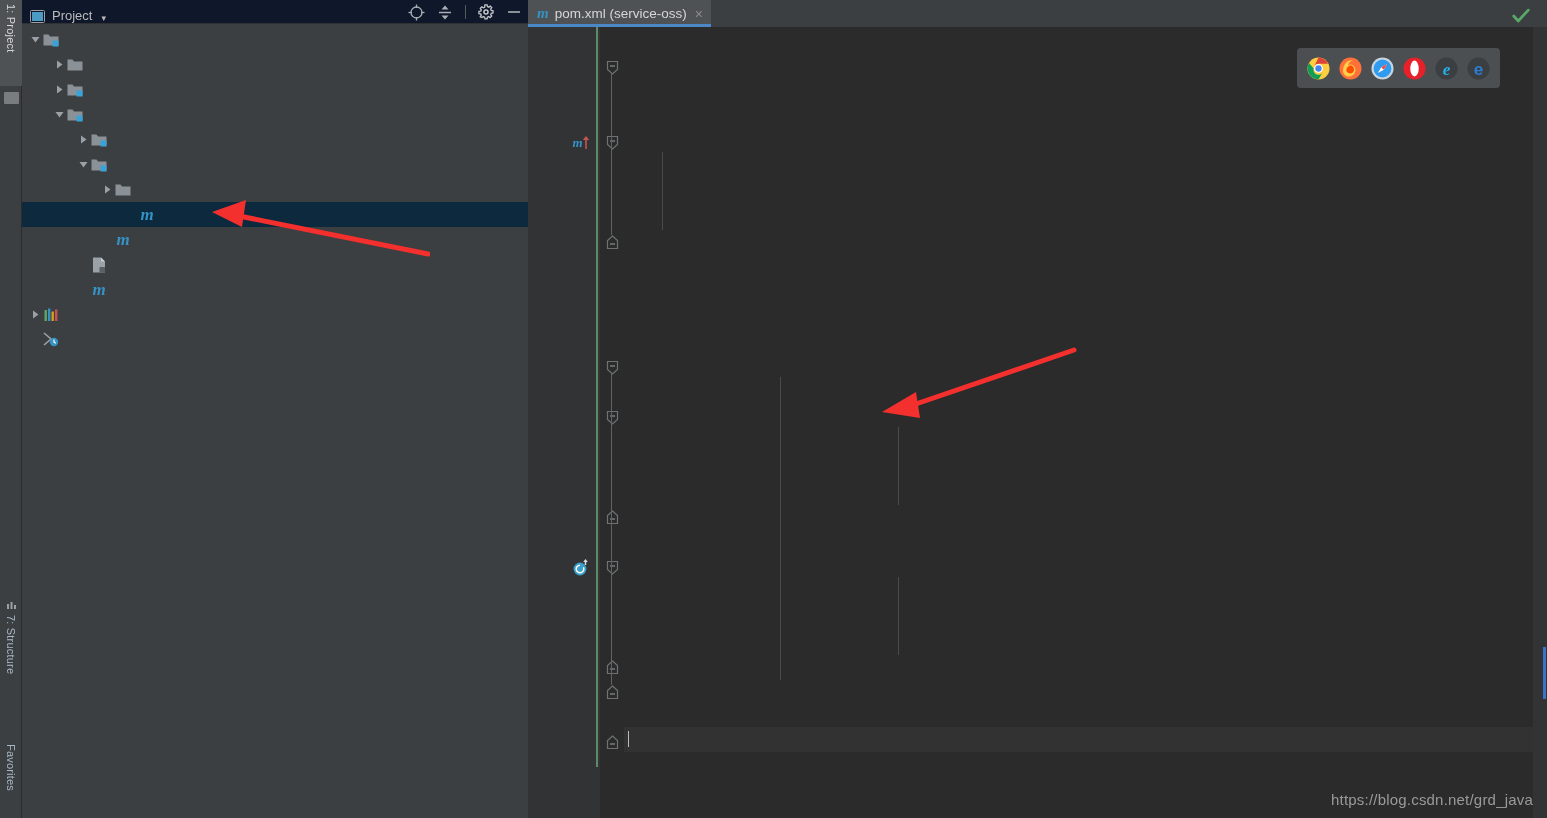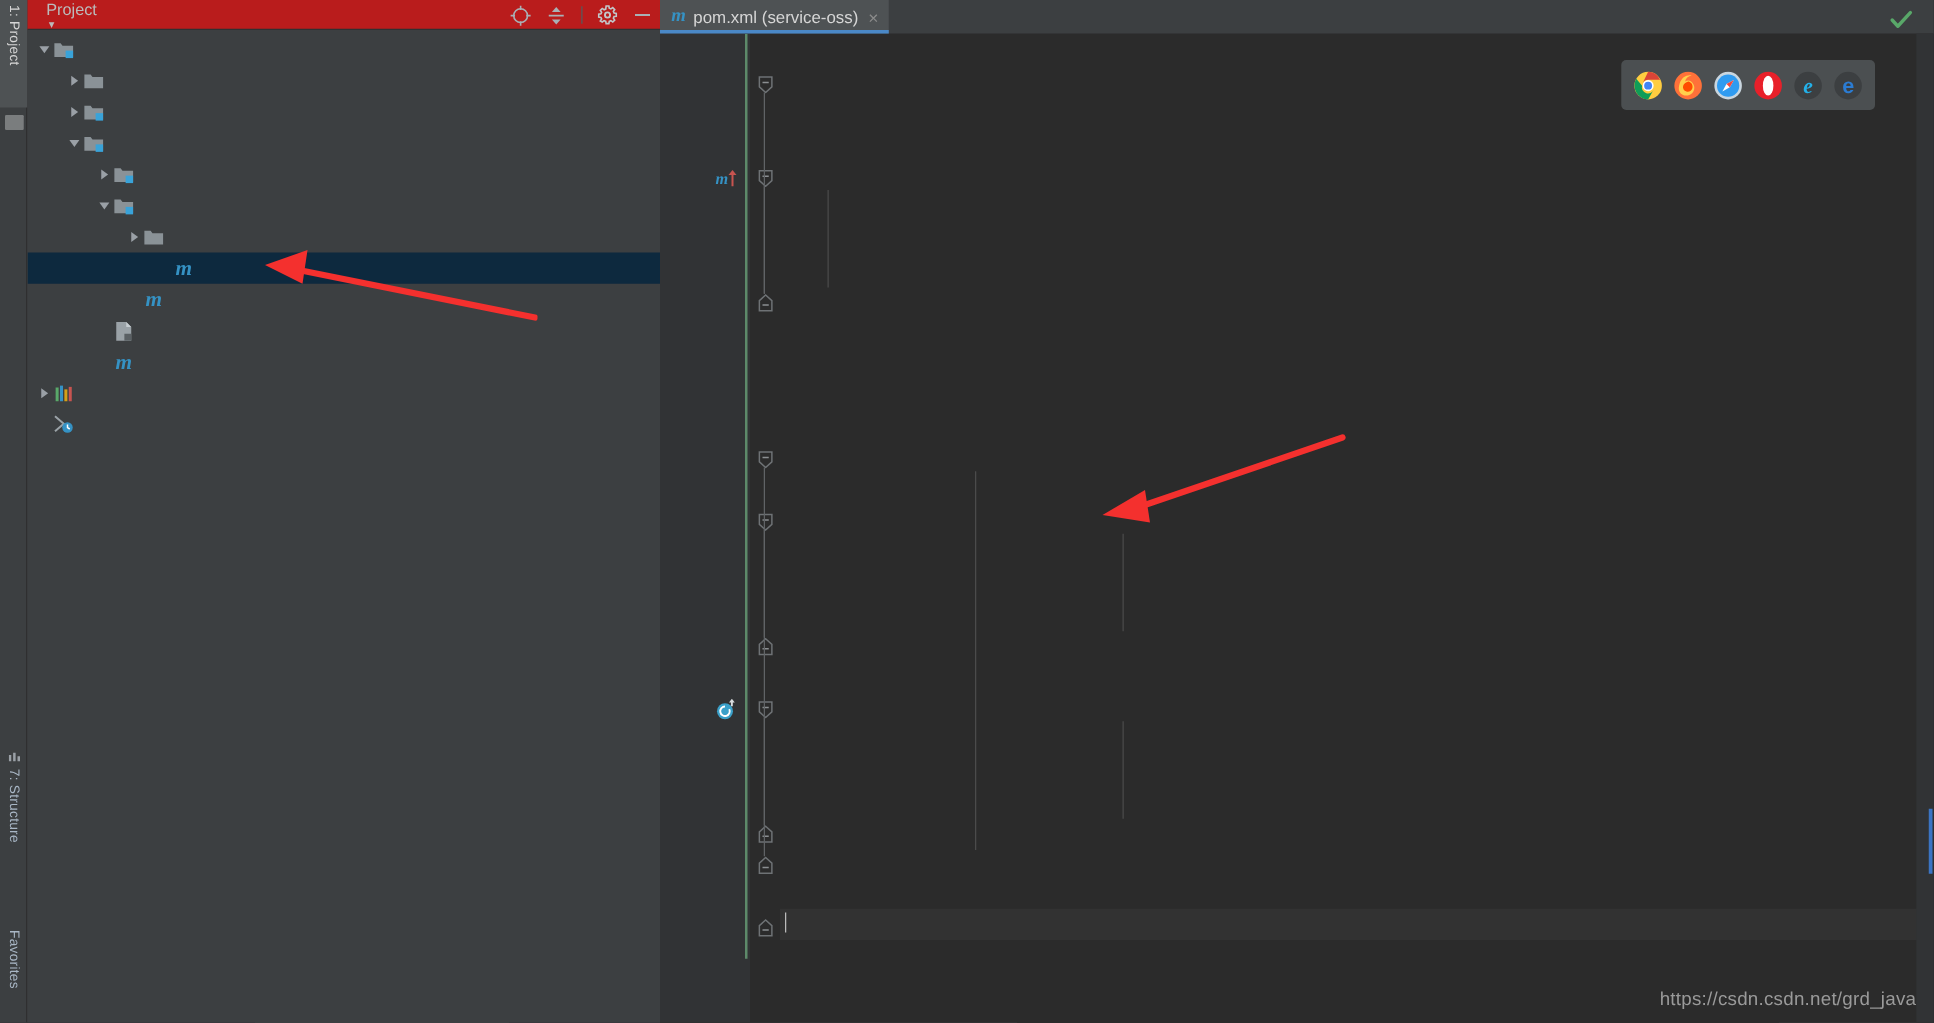--- a/index.html
+++ b/index.html
@@ -25,24 +25,23 @@
   }
   .vtab.active { background: #4e5254; color: #d6d6d6; }
   .vtab-ico { width: 9px; height: 9px; flex: none; }
 
   
   .project-panel {
     position: absolute; left: 22px; top: 0; width: 506px; height: 818px;
     background: #3c3f41;
   }
   .pp-header {
-    position: relative; height: 24px; background: #b91c1c;
-    display: flex; align-items: flex-start; padding-left: 8px;
+    position: relative; height: 24px; background: #0f172a;
+    display: flex; align-items: flex-end; padding-left: 8px;
     border-bottom: 1px solid #2f3132;
-    flex-direction: column;
   }
   .pp-title {
     font-size: 13px; color: #bbbbbb; margin-left: 7px;
   }
   .pp-caret { margin-left: 9px; color: #bbbbbb; font-size: 9px; line-height: 1; }
   .pp-tools { position: absolute; right: 6px; top: 0; height: 24px; display: flex; align-items: center; gap: 12px; }
   .pp-sep { width: 1px; height: 14px; background: #555a5c; }
 
   .pp-tree {
     position: absolute; left: 0; top: 24px; right: 0; bottom: 0;
@@ -594,21 +593,21 @@
         <span class="bico"><svg width="23" height="23" viewBox="0 0 24 24">
             <circle cx="12" cy="12" r="11.5" fill="#3c3f41"></circle>
             <text x="12" y="18.5" font-family="Liberation Serif, serif" font-style="italic" font-weight="bold" font-size="18" fill="#23b0e8" text-anchor="middle">e</text>
           </svg></span>
         <span class="bico"><svg width="23" height="23" viewBox="0 0 24 24">
             <circle cx="12" cy="12" r="11.5" fill="#3c3f41"></circle>
             <text x="12" y="18.5" font-family="Liberation Sans, sans-serif" font-weight="bold" font-size="18" fill="#2b7cd3" text-anchor="middle">e</text>
           </svg></span>
       </div>
 
-    <div class="watermark">https://csdn.csdn.net/grd_java</div>
+    <div class="watermark">https://blog.csdn.net/grd_java</div>
   </div>
 
   <svg class="arrow-svg" style="left:190px;top:196px;width:240px;height:62px;" viewBox="0 0 240 62">
     <path d="M238 58 L44 19" stroke="#f4302e" stroke-width="5" stroke-linecap="round" fill="none"></path>
     <polygon points="22,16 56,4 52,31" fill="#f4302e"></polygon>
   </svg>
   <svg class="arrow-svg" style="left:876px;top:344px;width:204px;height:76px;" viewBox="0 0 204 76">
     <path d="M198 6 L34 62" stroke="#f4302e" stroke-width="5" stroke-linecap="round" fill="none"></path>
     <polygon points="6,68 40,48 44,74" fill="#f4302e"></polygon>
   </svg>

